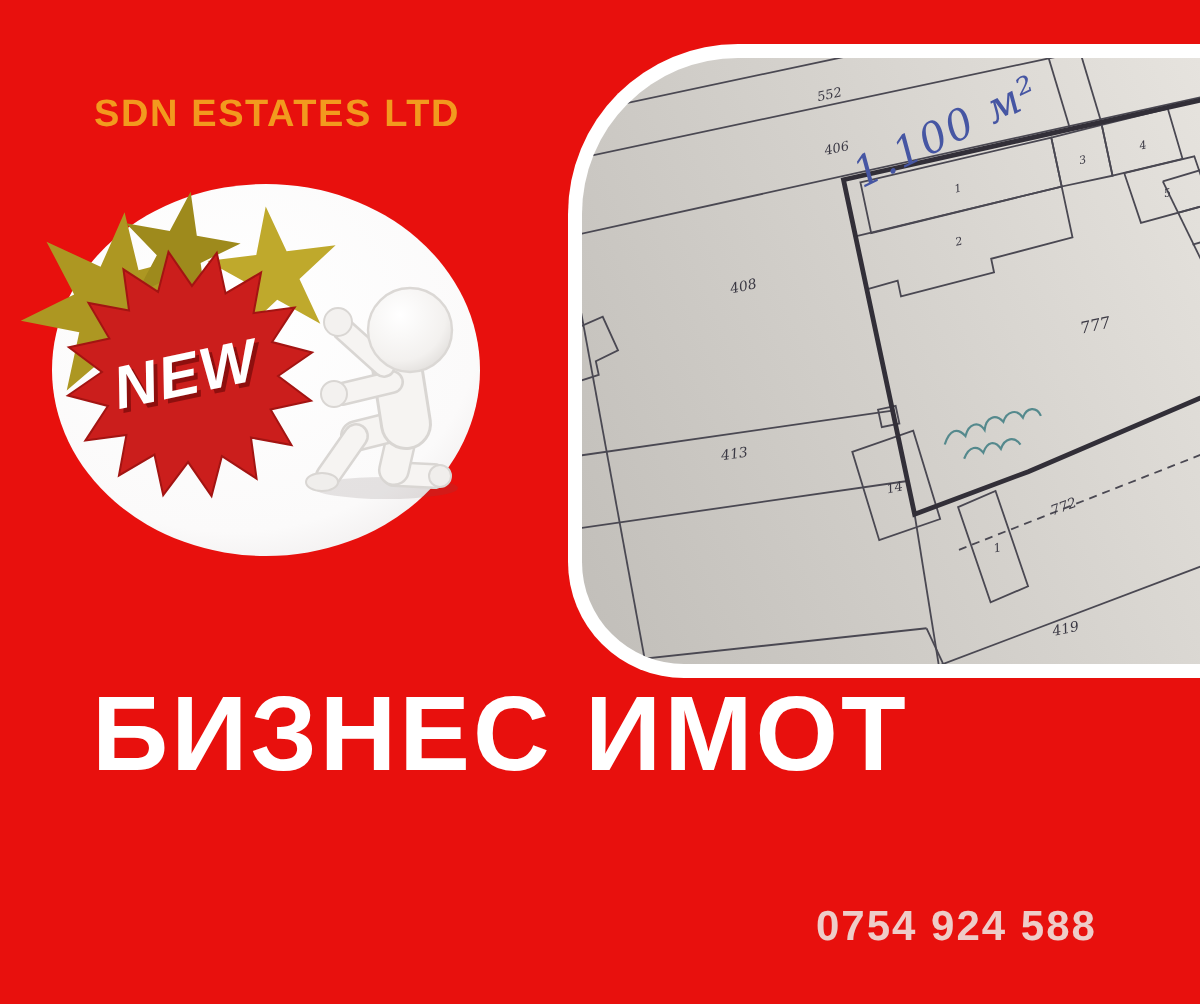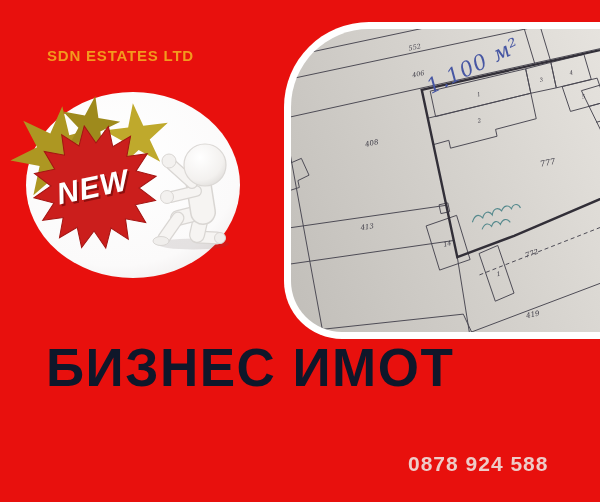--- a/index.html
+++ b/index.html
@@ -3,36 +3,36 @@
 <meta charset="utf-8">
 <style>
   html,body{margin:0;padding:0;background:#555;}
   .canvas{
     position:relative; width:600px; height:502px; overflow:hidden;
     background:#e8100d;
     font-family:"Liberation Sans", sans-serif;
   }
   .brand{
     position:absolute; left:47px; top:47px;
-    color:#f29a1e; font-size:15px; font-weight:bold; letter-spacing:.8px;
+    color:#f29a1e; font-size:19px; font-weight:bold; letter-spacing:.8px;
   }
   .badge-svg{ position:absolute; left:8px; top:86px; }
   .map-photo{
     position:absolute; top:22px; left:284px; width:316px; height:317px;
     box-sizing:border-box;
     border:7px solid #ffffff; border-right:none;
     border-radius:85px 0 0 58px;
     background:linear-gradient(246deg,#e6e3de 0%,#d5d2cd 45%,#c1beb9 100%);
     overflow:hidden;
   }
   .map-photo svg{ display:block; width:309px; height:303px; }
   .plan-label{ font-family:"DejaVu Serif", serif; font-style:italic; fill:#3b3944; }
   .headline{
     position:absolute; left:46px; top:341px;
-    color:#0f172a; font-size:53px; font-weight:bold; letter-spacing:1.5px; line-height:1;
+    color:#ffffff; font-size:53px; font-weight:bold; letter-spacing:1.5px; line-height:1;
   }
   .subheadline{
     position:absolute; left:47px; top:405px;
     color:#ffffff; font-size:30px; font-weight:bold; letter-spacing:1.5px; line-height:1;
   }
   .phone{
     position:absolute; left:408px; top:452px;
     color:#eeccc8; font-size:21px; font-weight:600; letter-spacing:1px;
   }
 </style>
@@ -171,15 +171,15 @@
           <text class="plan-label" font-size="5.5" x="343" y="156">9</text>
           <text class="plan-label" font-size="5.5" x="346" y="172">10</text>
           <text class="plan-label" font-size="5.5" x="350" y="188">11</text>
           <text class="plan-label" font-size="5.5" x="354" y="205">12</text>
         </g>
       </g>
     </svg>
   </div>
 
   <div class="headline">БИЗНЕС ИМОТ</div>
-  <div class="phone">0878 924 588</div>
+  <div class="phone">0754 924 588</div>
 
 </div>
 
 </body></html>

